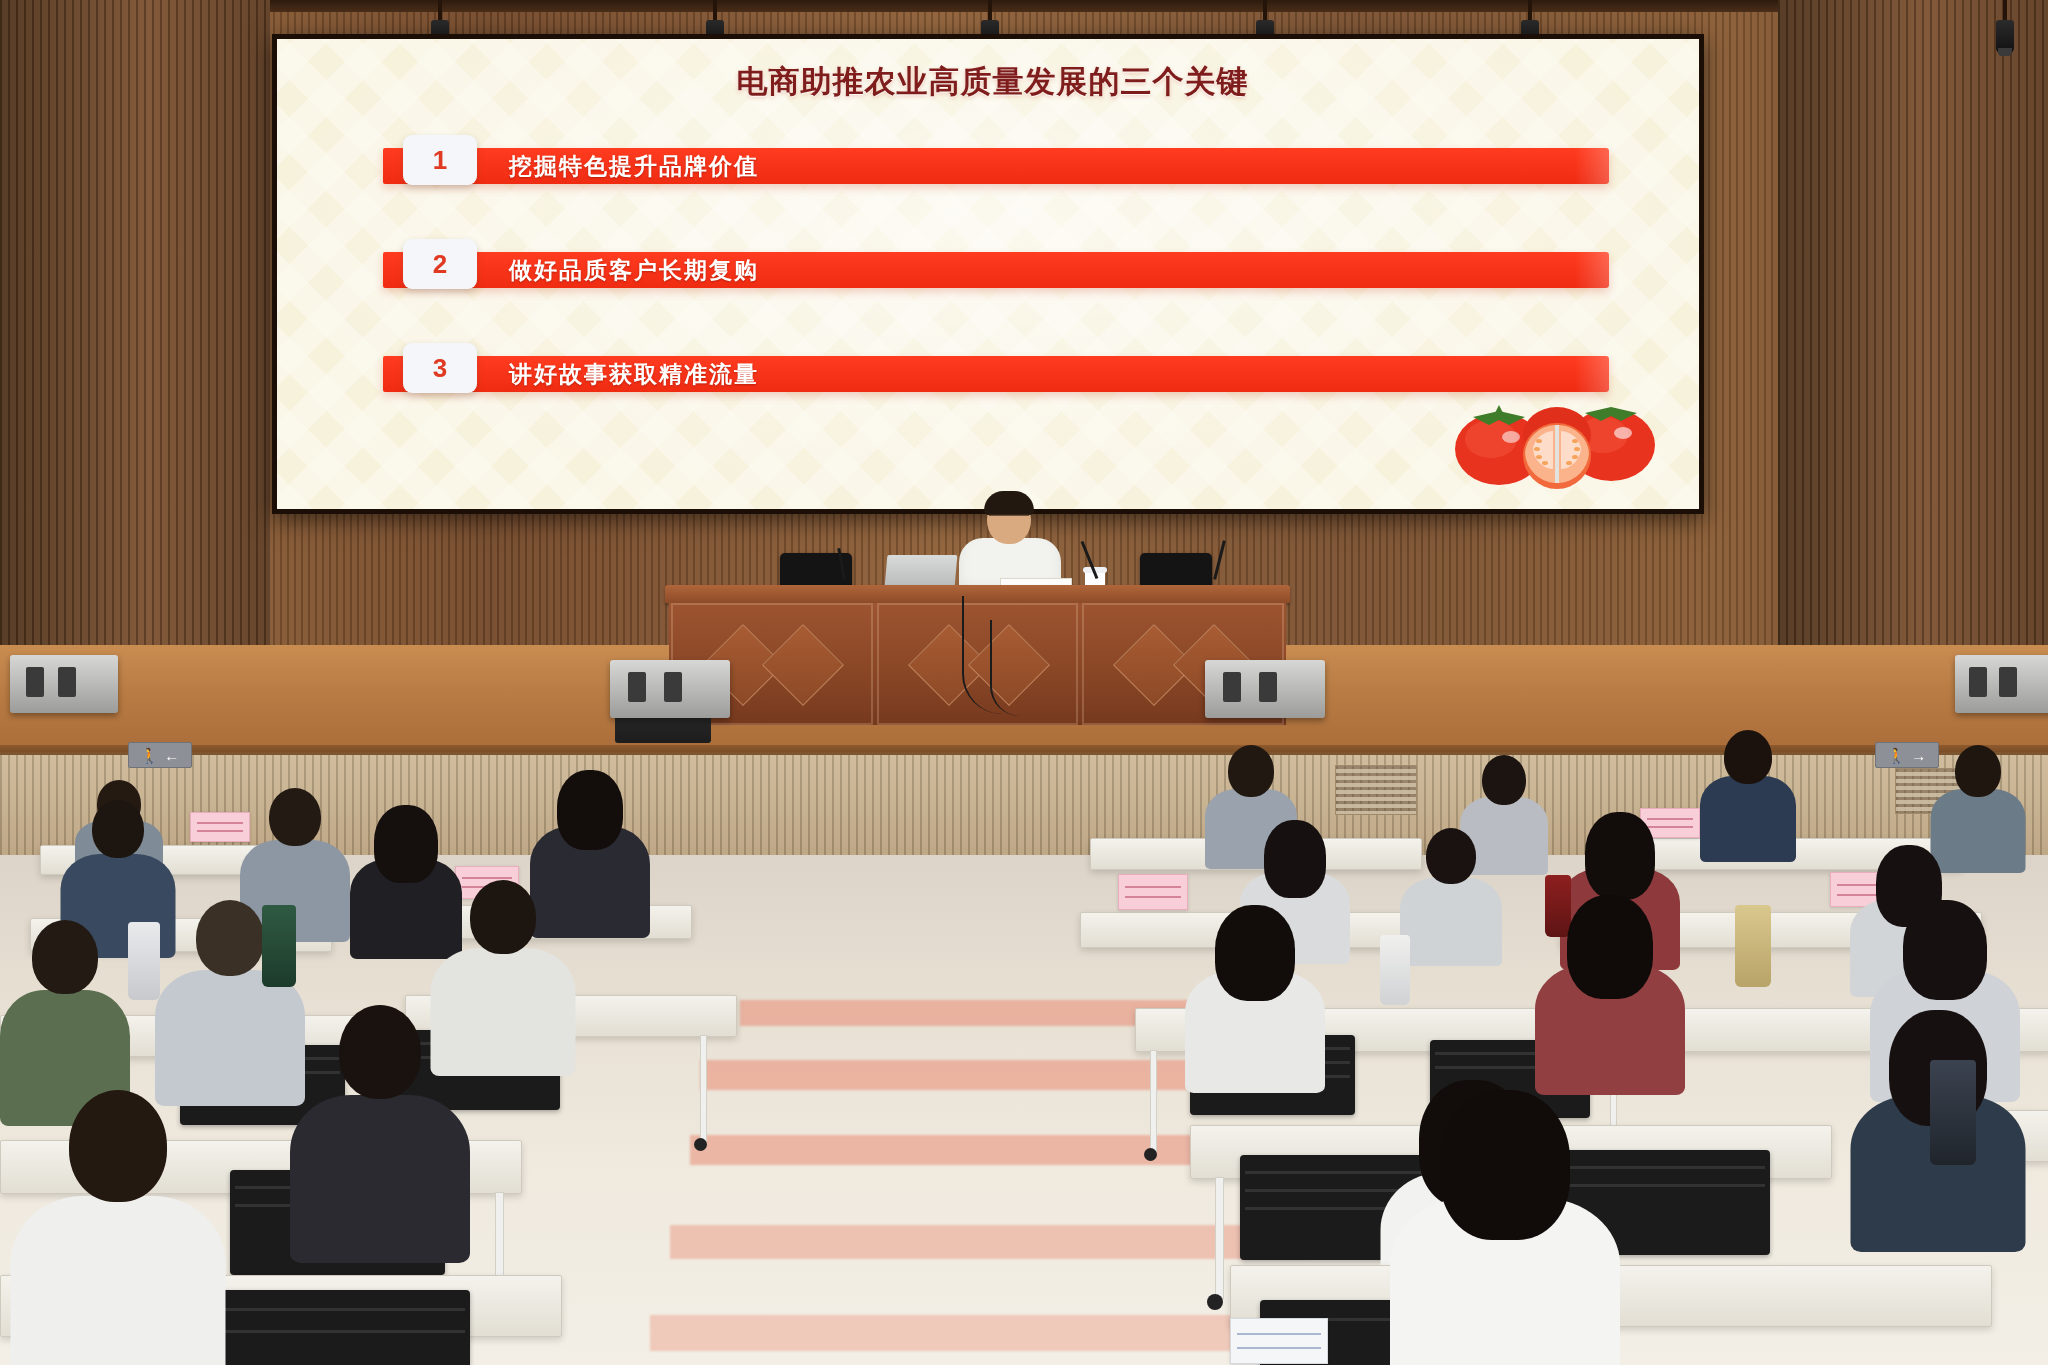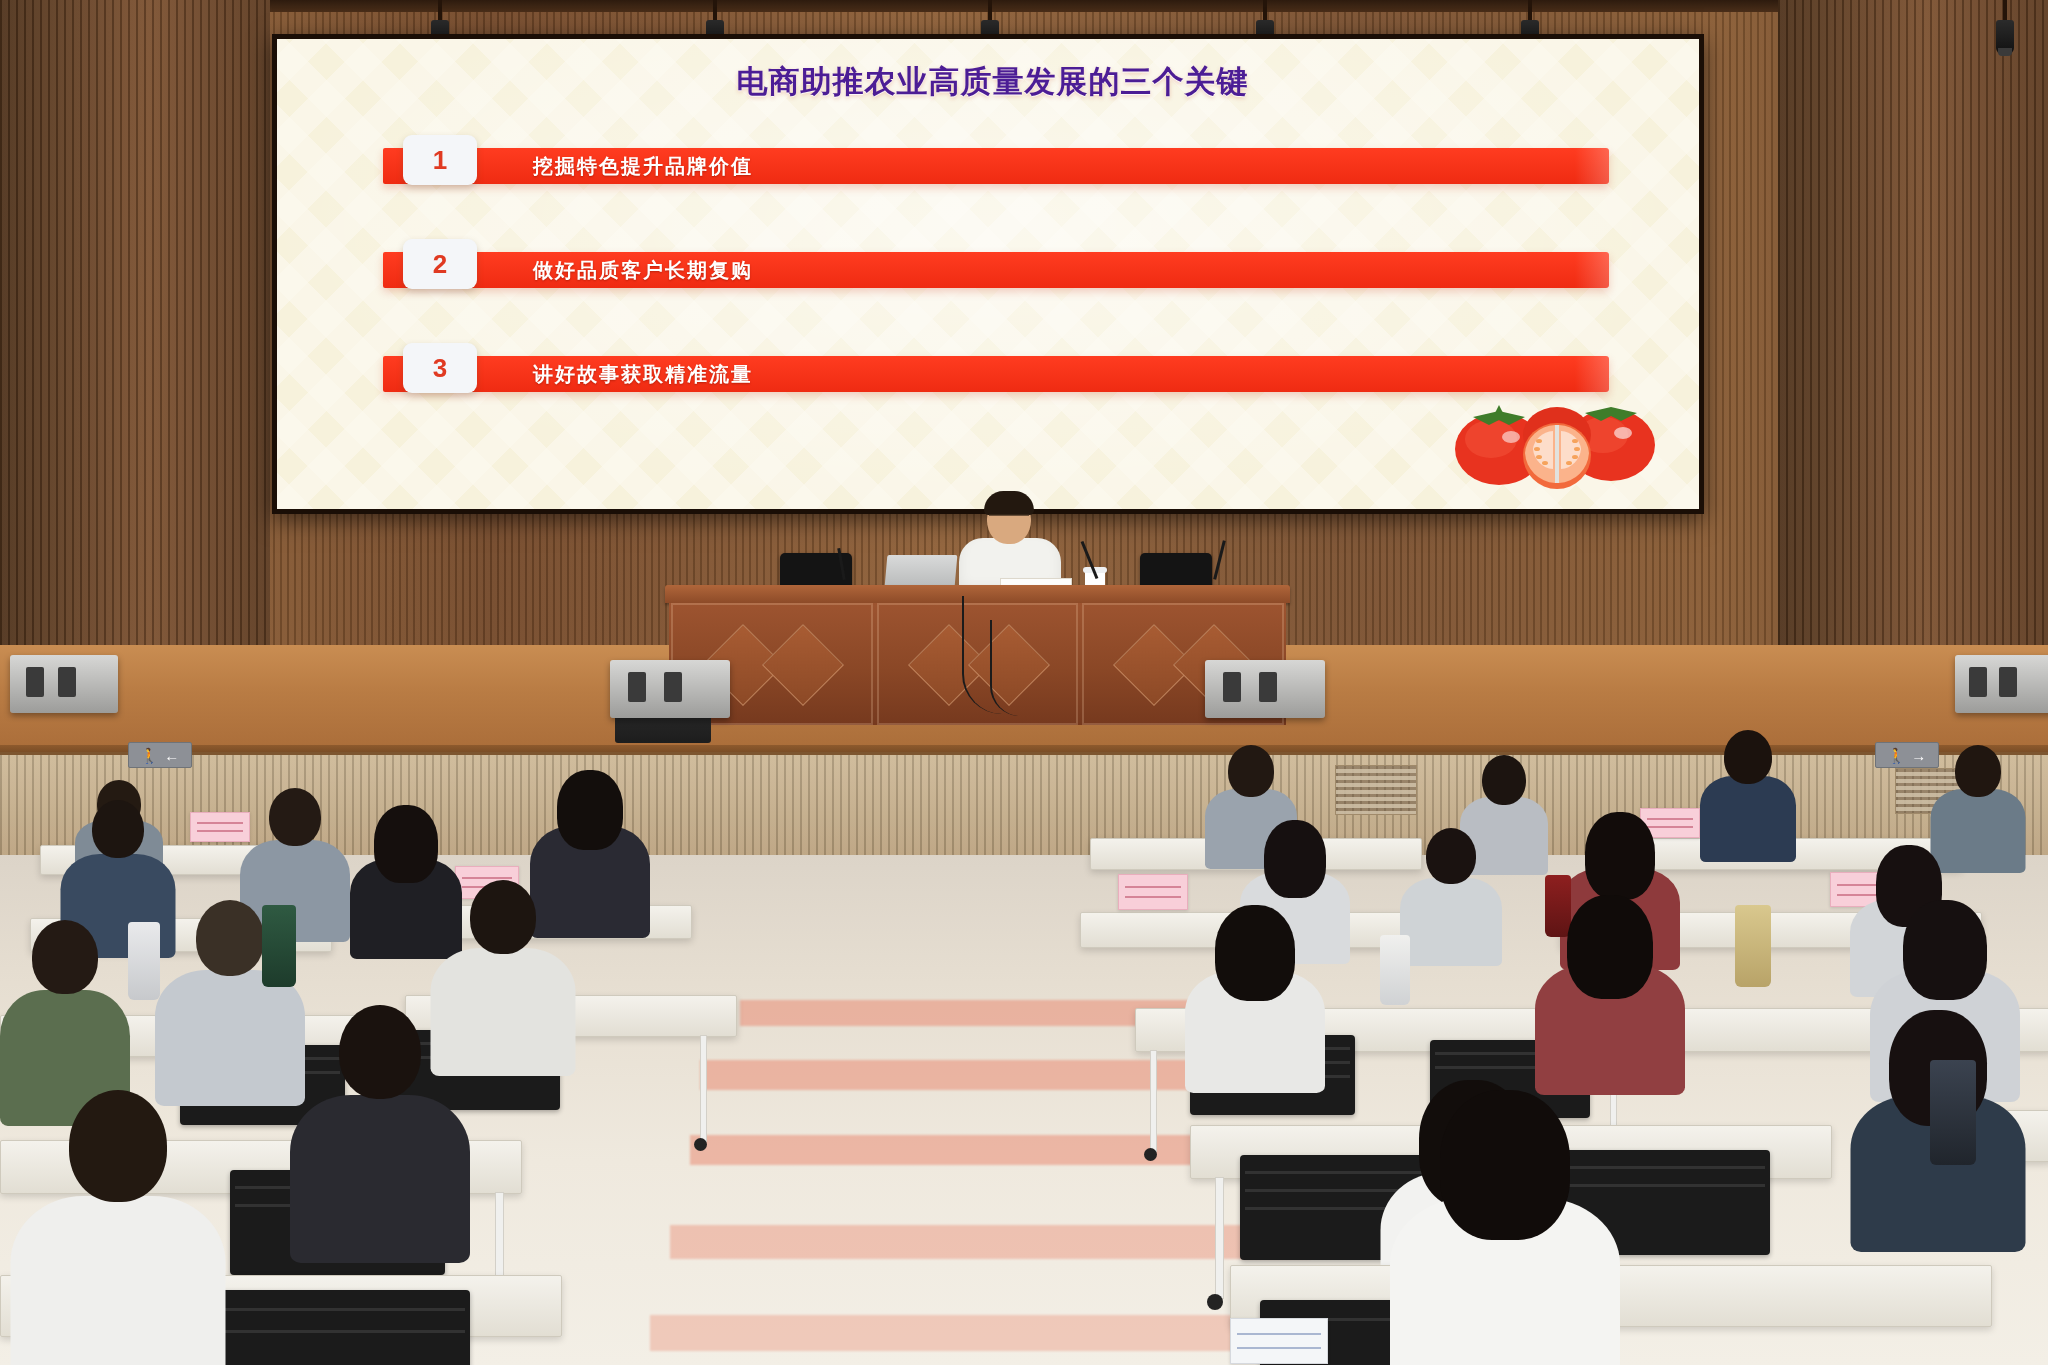--- a/index.html
+++ b/index.html
@@ -35,38 +35,38 @@
   .screen .lattice{position:absolute;inset:0;
         background-image:
           repeating-linear-gradient(45deg, rgba(255,255,255,.62) 0 26px, rgba(255,255,255,0) 26px 52px),
           repeating-linear-gradient(-45deg, rgba(255,255,255,.62) 0 26px, rgba(255,255,255,0) 26px 52px);
         opacity:.55;}
   .screen .glow{position:absolute;inset:0;background:radial-gradient(ellipse at 50% 40%, rgba(255,255,255,.5), rgba(247,240,210,0) 72%);}
   .slide{position:absolute;inset:0;}
 
   .slide-title{position:absolute;left:9px;right:0;top:22px;text-align:center;
         font-size:31px;font-weight:700;letter-spacing:1px;
-        color:#4c1d95;text-shadow:0 1px 0 rgba(255,255,255,.8), 0 2px 4px rgba(200,60,20,.25);}
+        color:#7f1d1d;text-shadow:0 1px 0 rgba(255,255,255,.8), 0 2px 4px rgba(200,60,20,.25);}
 
   .rows{position:absolute;left:96px;top:96px;right:90px;}
   .row{position:relative;height:50px;margin-bottom:54px;}
   .bar{position:absolute;left:10px;right:0;top:13px;height:36px;
         background:linear-gradient(180deg,#ff3c20,#ef2b12);
         border-radius:2px 3px 3px 2px;
         box-shadow:0 4px 8px rgba(200,50,20,.22);}
   .bar:after{content:"";position:absolute;right:0;top:0;bottom:0;width:34px;
         background:linear-gradient(90deg,rgba(255,255,255,0),rgba(255,255,255,.22));}
   .numbox{position:absolute;left:30px;top:0;width:74px;height:50px;
         background:#f4f6f9;border-radius:9px;
         box-shadow:0 3px 7px rgba(90,70,40,.22);
         display:flex;align-items:center;justify-content:center;
         font-size:26px;font-weight:700;color:#e03a22;}
   .rowtext{position:absolute;left:136px;top:14px;height:34px;line-height:34px;
-        font-size:20px;font-weight:700;color:#ffffff;letter-spacing:2px;
-        text-shadow:0 1px 2px rgba(140,20,0,.55);margin-left:24px;}
+        font-size:23px;font-weight:700;color:#ffffff;letter-spacing:2px;
+        text-shadow:0 1px 2px rgba(140,20,0,.55);}
 
   
   .tomatoes{position:absolute;right:38px;bottom:18px;width:210px;height:104px;}
 
   
   .stage-floor{position:absolute;left:0;top:645px;width:2048px;height:115px;
         background:linear-gradient(180deg,#c98d52,#b97c44 40%,#a86b38);}
   .stage-edge{position:absolute;left:0;top:745px;width:2048px;height:18px;background:linear-gradient(180deg,#8e5a2d,#5c3a1c);}
 
   

